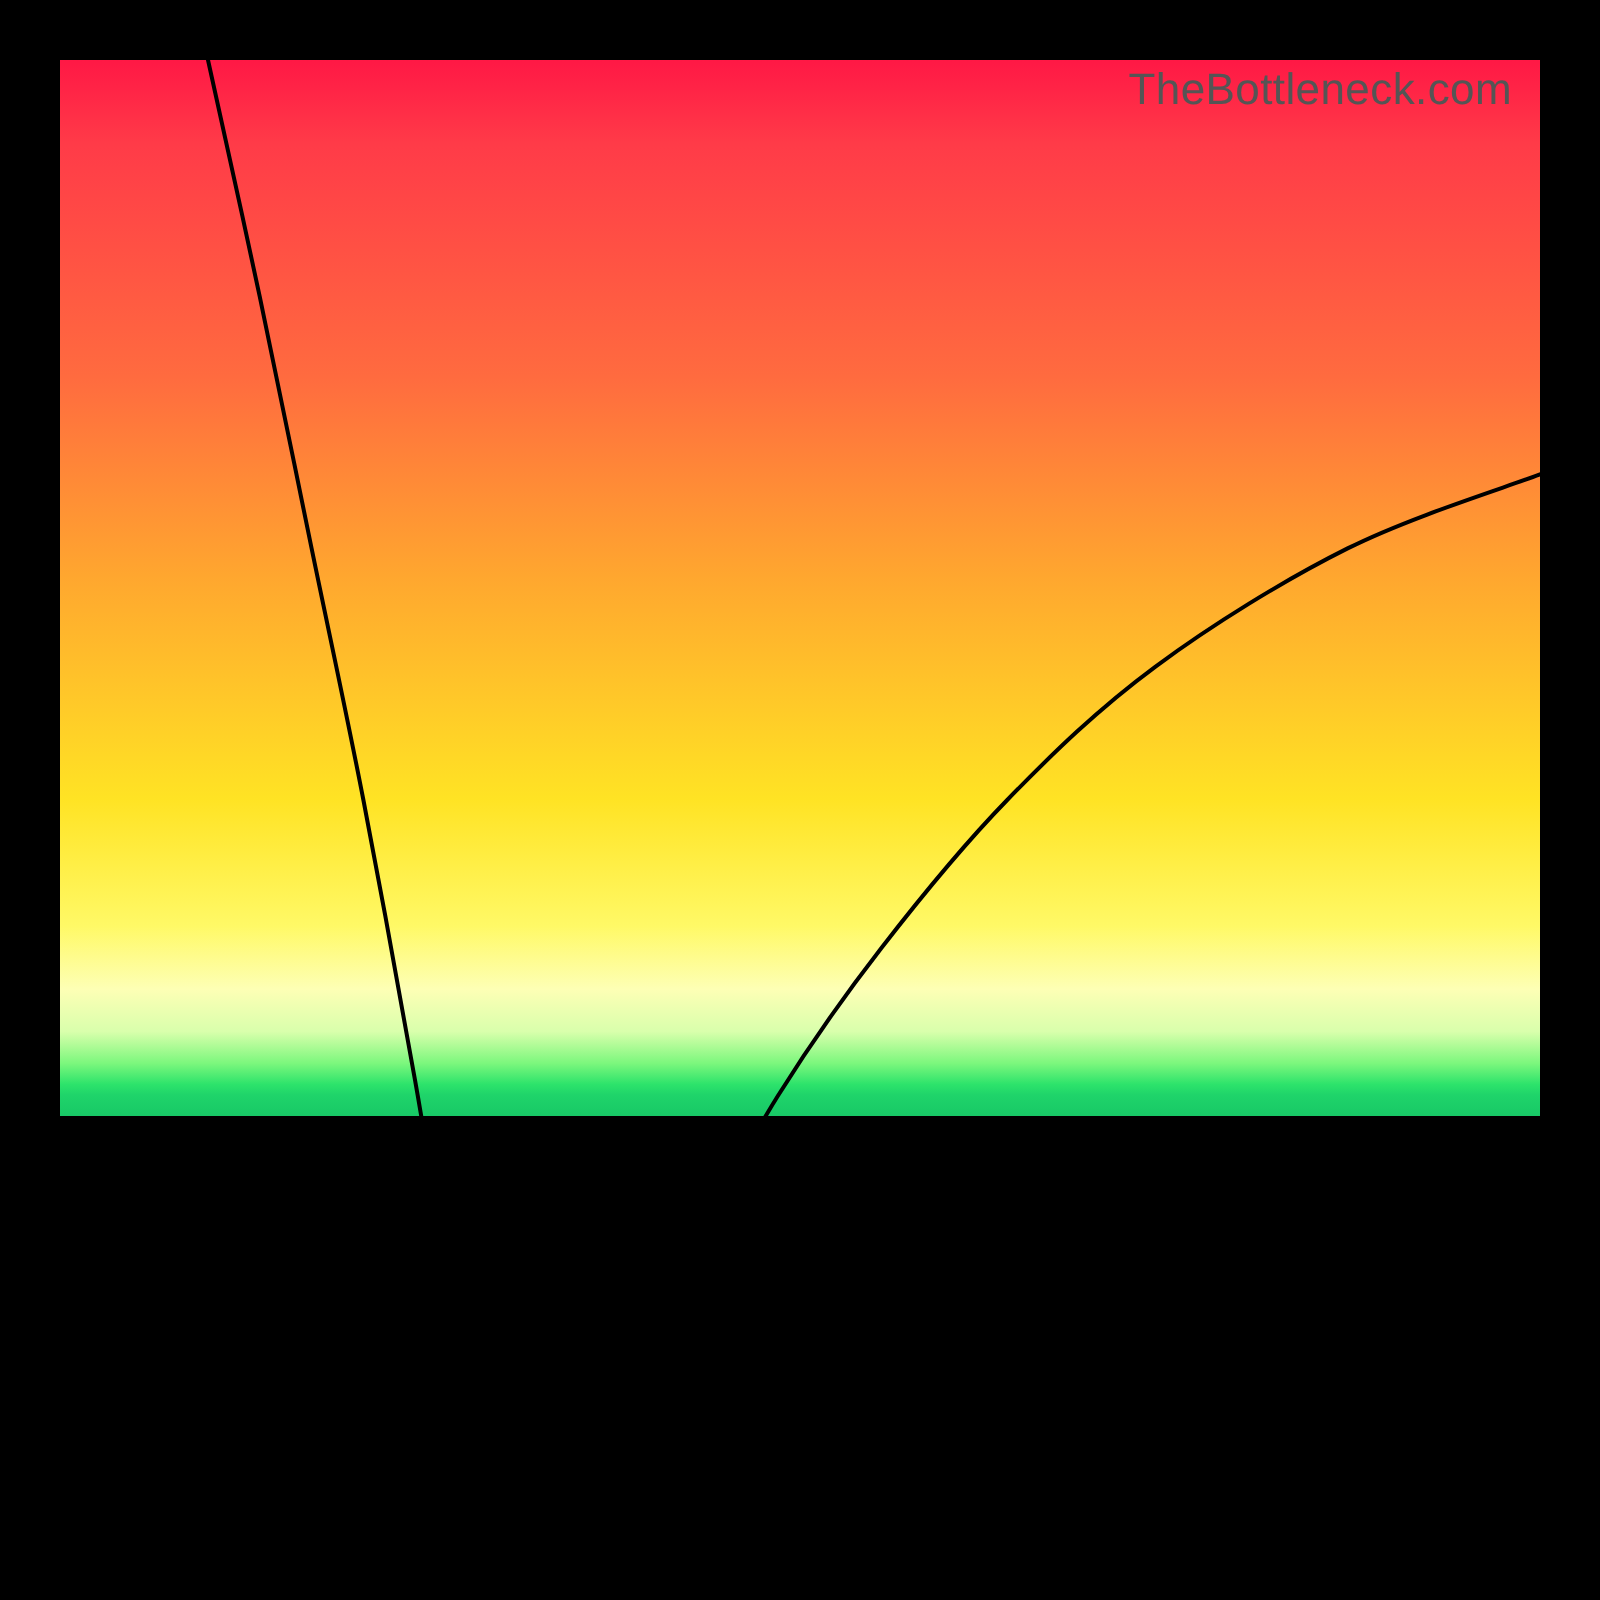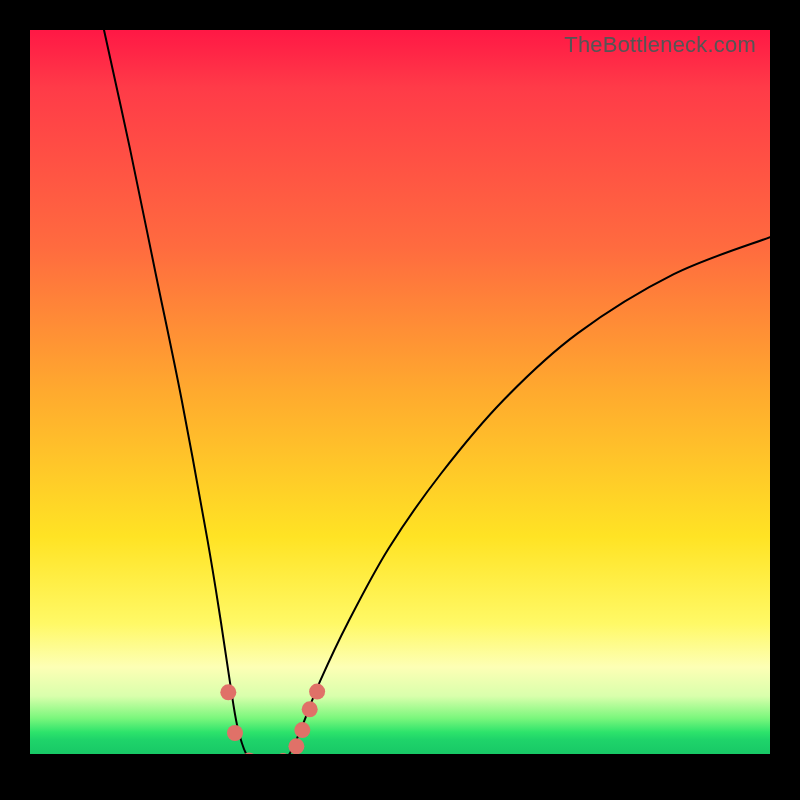--- a/index.html
+++ b/index.html
@@ -16,21 +16,21 @@
     top: 0;
     width: 800px;
     height: 800px;
     background: #000;
   }
   .plot-area {
     position: absolute;
     left: 30px;
     top: 30px;
     width: 740px;
-    height: 724px;
+    height: 528px;
     overflow: hidden;
     
     background: linear-gradient(
       to bottom,
       #ff1845 0%,
       #ff3b48 8%,
       #ff6b3f 30%,
       #ffaa2e 50%,
       #ffe324 70%,
       #fff966 82%,

